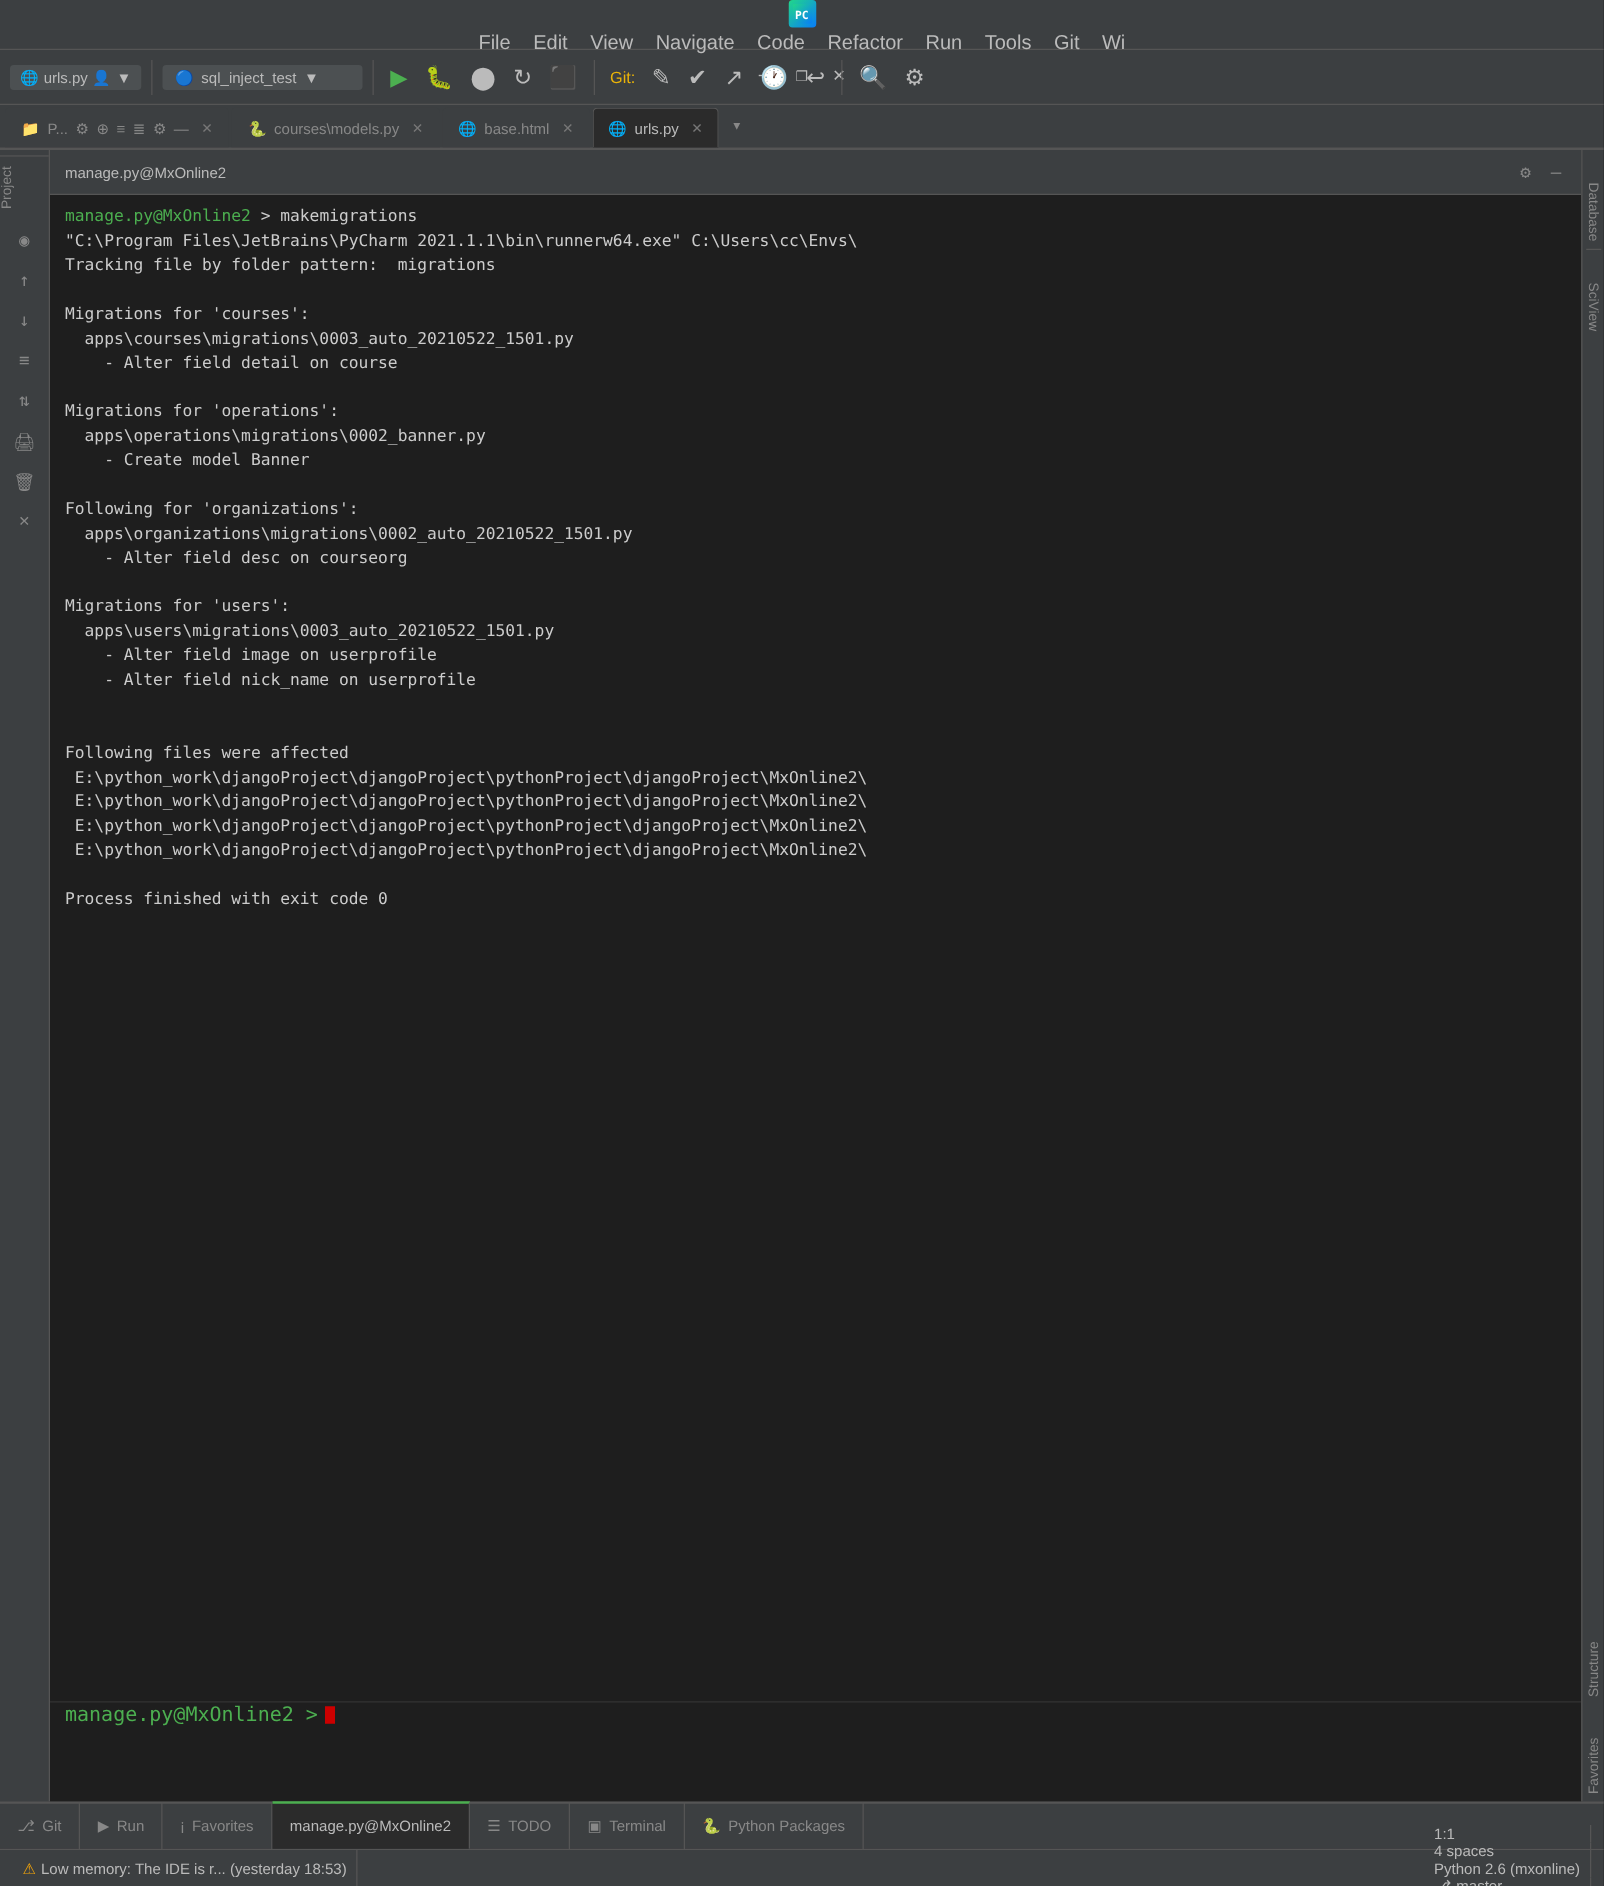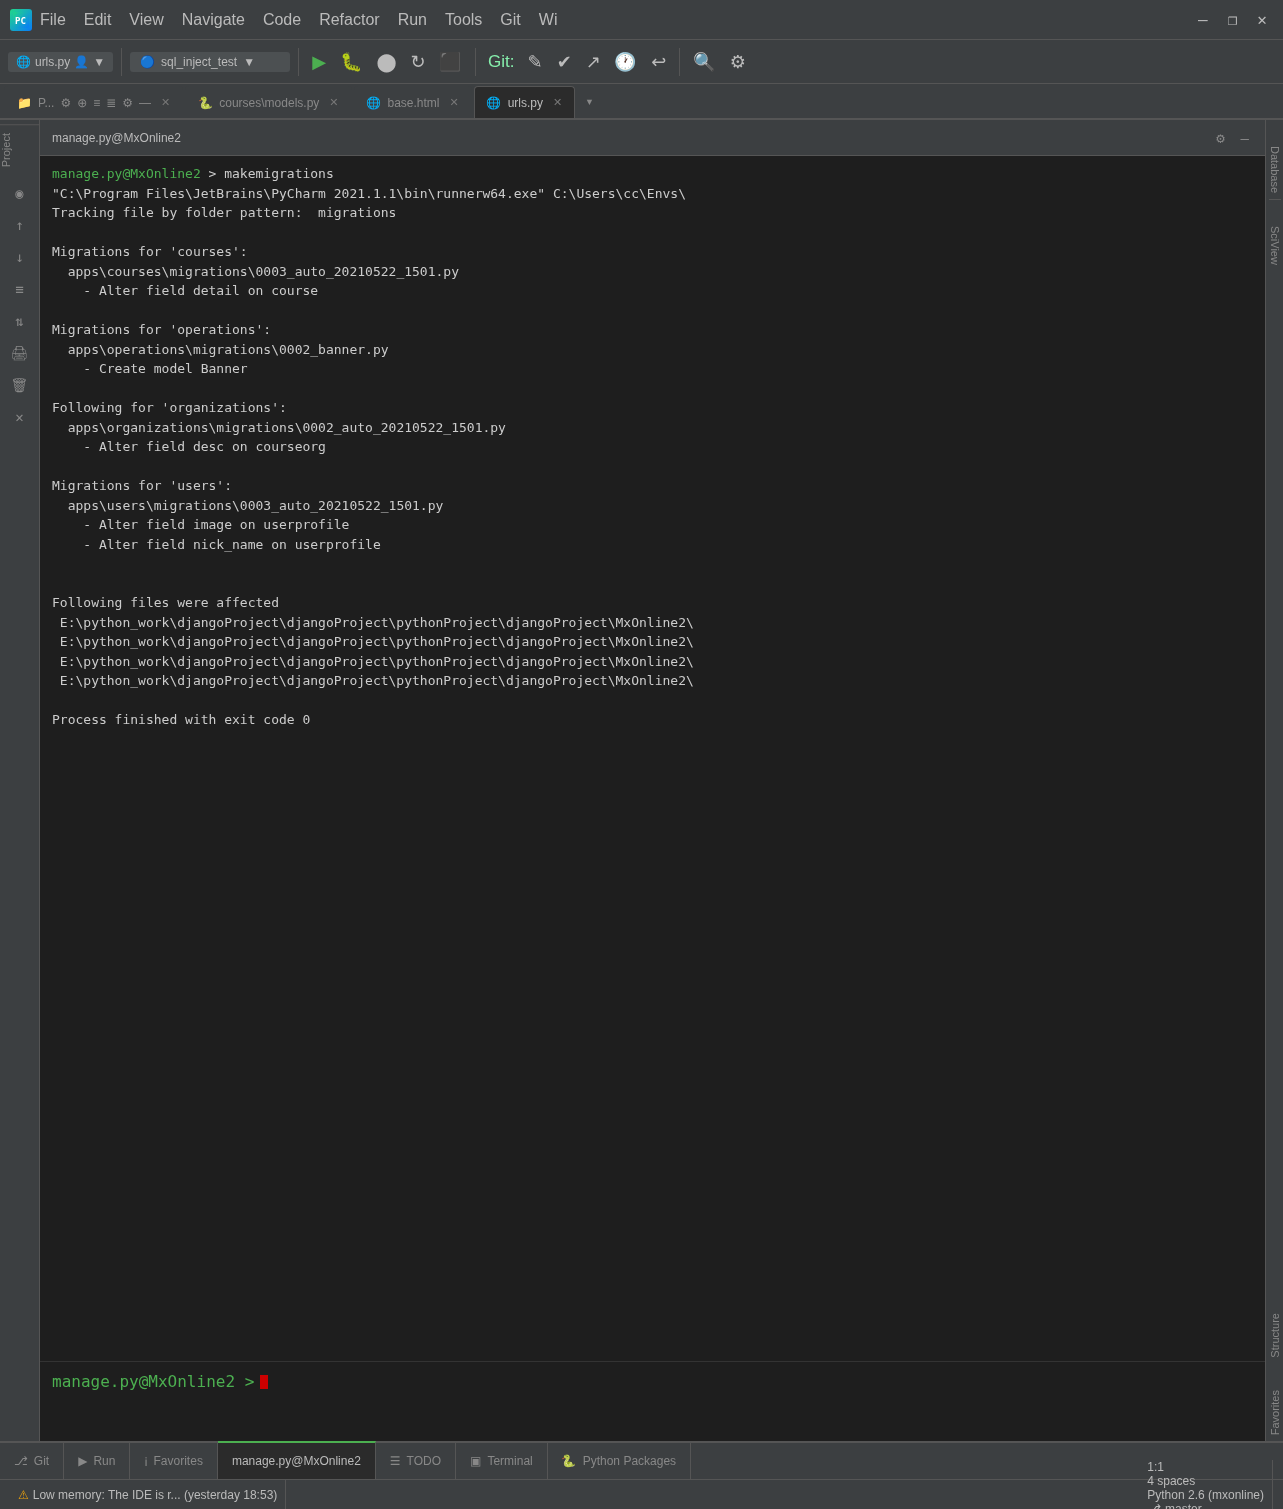--- a/index.html
+++ b/index.html
@@ -13,20 +13,21 @@
     }
 
     
     .titlebar {
       background: #3c3f41;
       height: 40px;
       display: flex;
       align-items: center;
       padding: 0 10px;
       border-bottom: 1px solid #555;
+      flex-direction: column;
     }
     .titlebar-menu {
       display: flex;
       gap: 2px;
       flex: 1;
     }
     .titlebar-menu span {
       color: #bbbbbb;
       font-size: 16px;
       font-family: Arial, sans-serif;
@@ -89,22 +90,22 @@
       background: transparent;
       border: none;
       color: #bbbbbb;
       font-size: 18px;
       cursor: pointer;
       padding: 3px 5px;
       border-radius: 3px;
     }
     .toolbar-btn.green { color: #4caf50; }
     .toolbar-git-label {
-      color: #86efac;
-      font-size: 17px;
+      color: #eab308;
+      font-size: 13px;
       font-family: Arial, sans-serif;
       padding: 0 4px;
     }
 
     
     .tabs-bar {
       background: #3c3f41;
       height: 36px;
       display: flex;
       align-items: flex-end;
@@ -202,21 +203,21 @@
       white-space: pre-wrap;
       word-break: break-all;
     }
     .prompt { color: #4caf50; }
     .cmd { color: #cccccc; margin-top: 32px; }
     .output { color: #cccccc; }
 
     
     .terminal-input-area {
       background: #1e1e1e;
-      padding: 10px 12px;
+      padding: 0 12px;
       border-top: 1px solid #333;
       height: 80px;
     }
     .terminal-prompt-line {
       display: flex;
       align-items: center;
       gap: 6px;
     }
     .cursor-block {
       display: inline-block;

